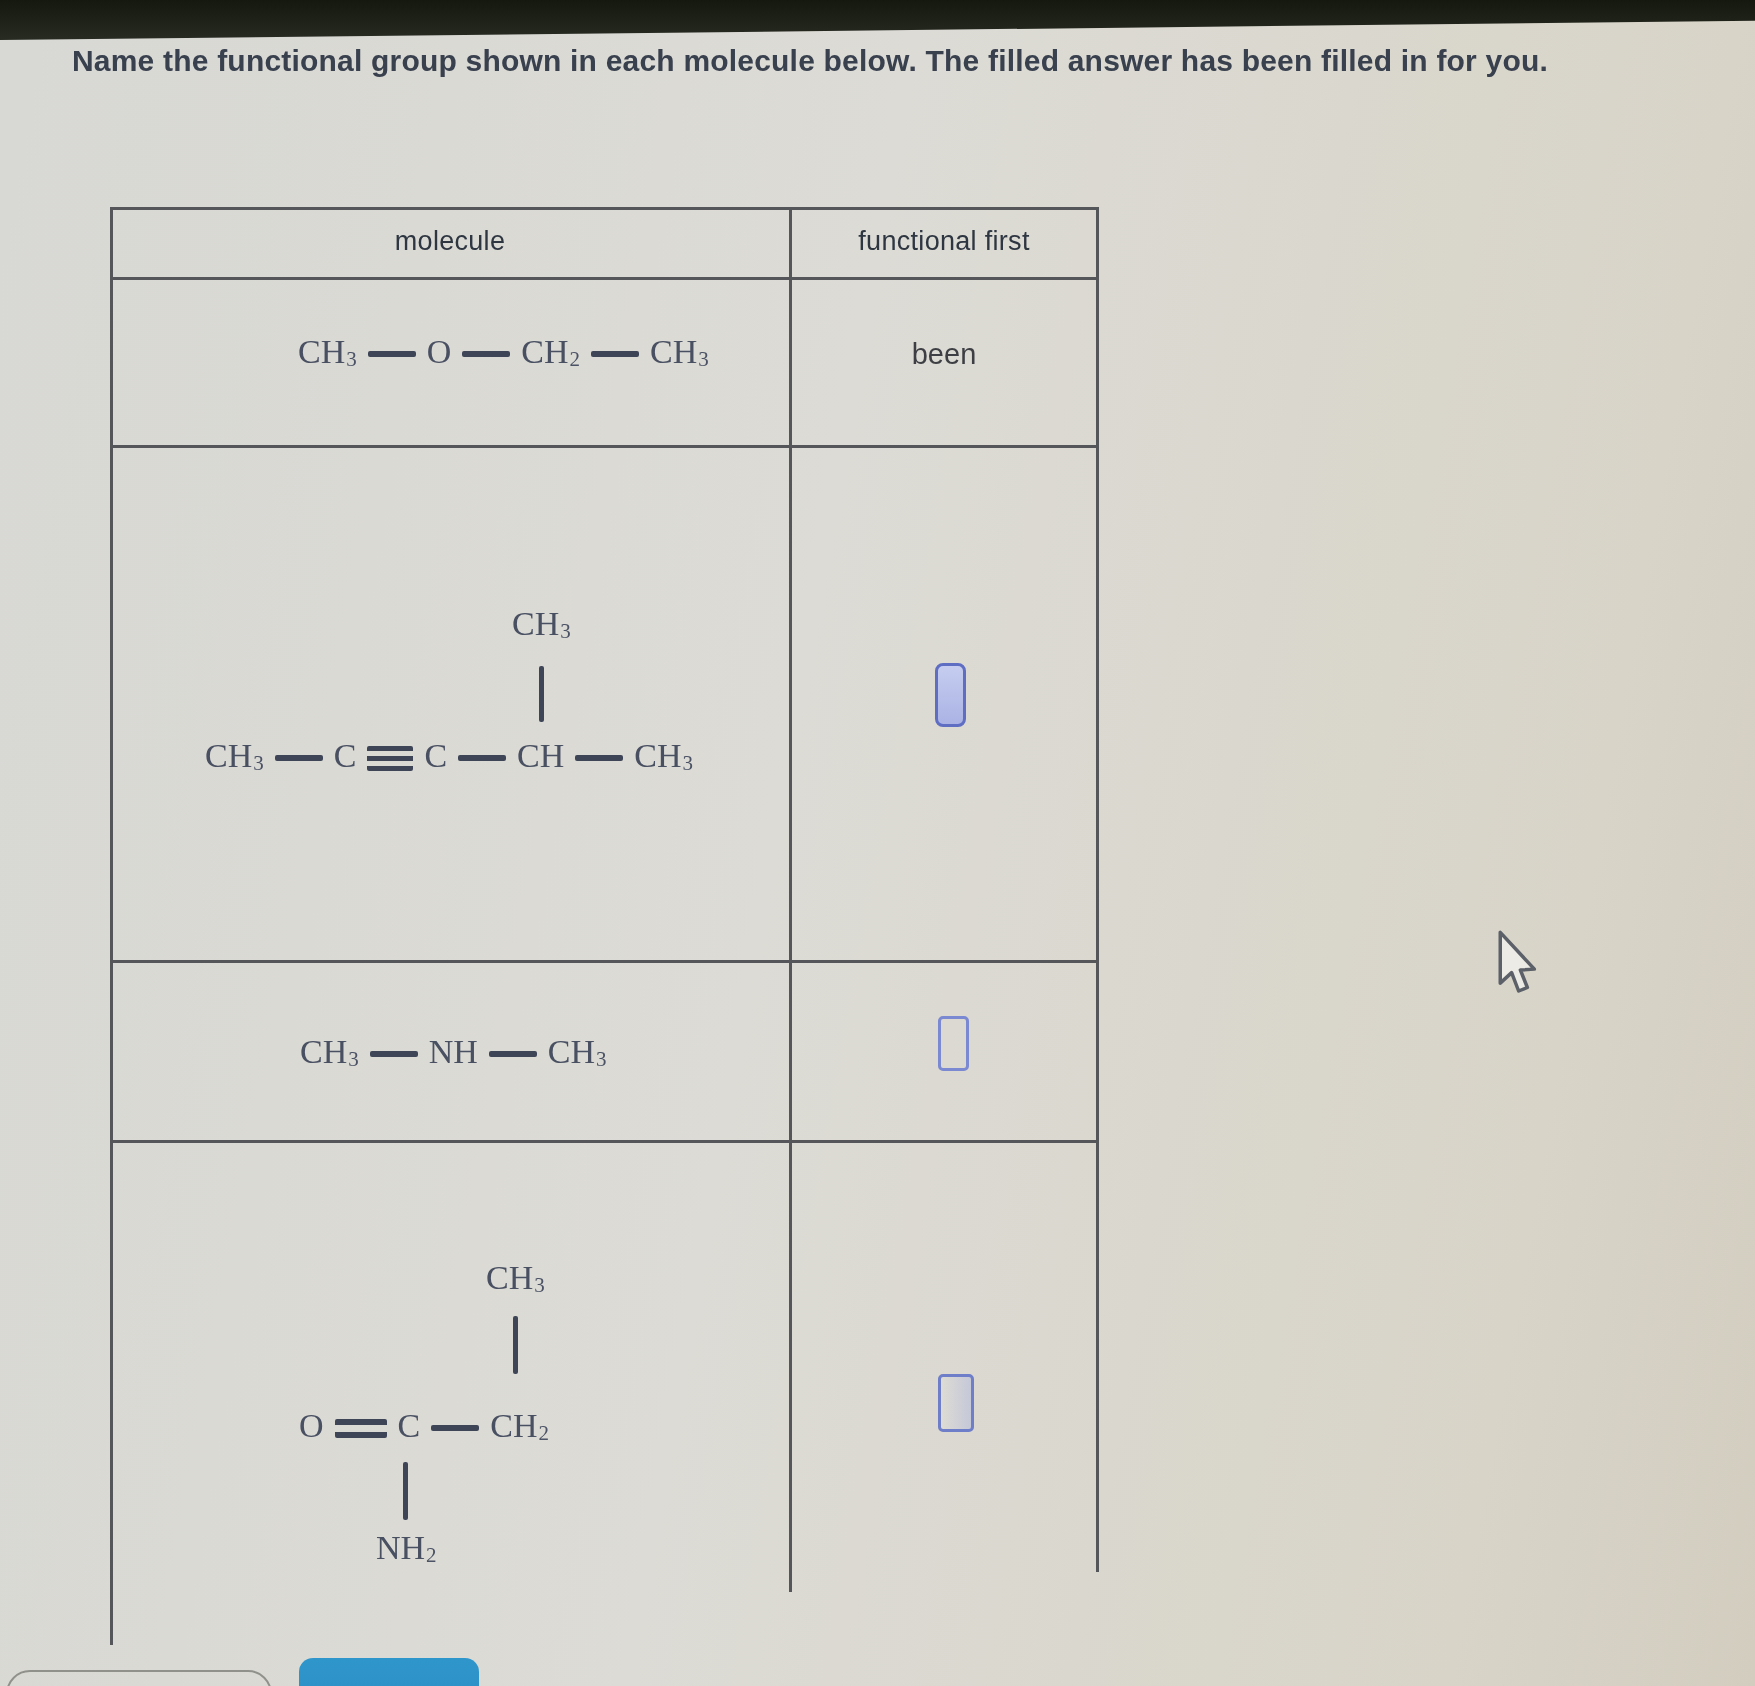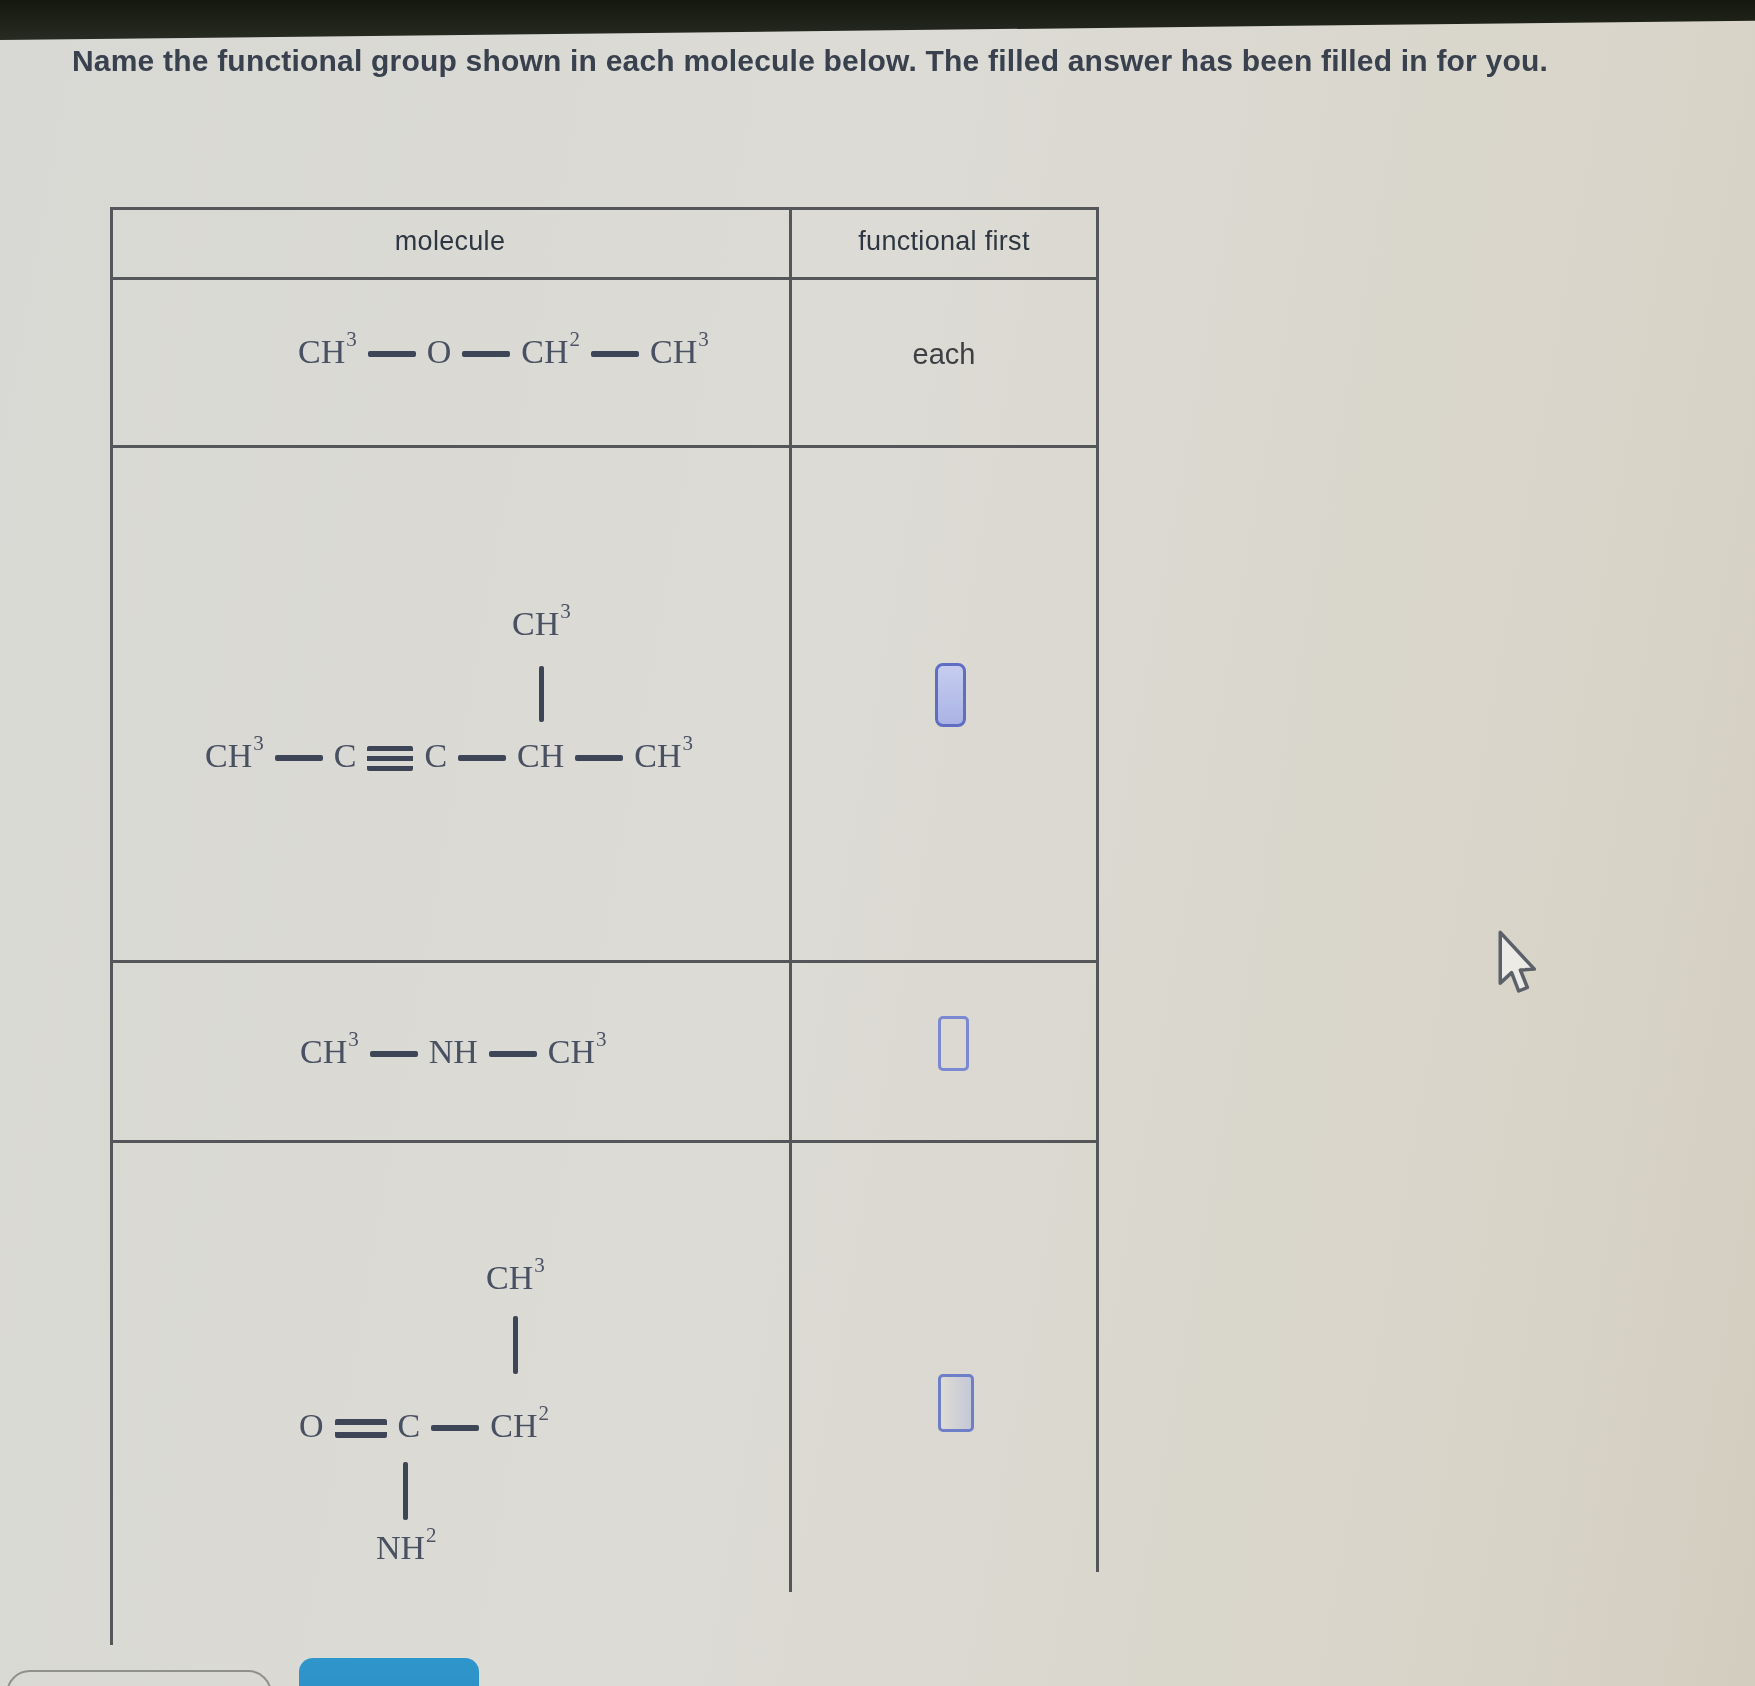--- a/index.html
+++ b/index.html
@@ -26,21 +26,21 @@
   }
   .answer-text{
     position:absolute;transform:translateX(-50%);
     font-size:29px;color:#3d3f44;
   }
   
   .chain,.branch-label{
     position:absolute;display:flex;align-items:center;white-space:nowrap;
     font-family:"Liberation Serif",serif;font-size:34px;color:#495062;
   }
-  .atom{display:inline-flex;align-items:flex-start;line-height:1.2;}
+  .atom{display:inline-flex;align-items:center;line-height:1.2;}
   .atom sub{
     font-size:21px;line-height:0;position:relative;top:7px;margin-left:1px;
     vertical-align:sub;color:#4c5366;
   }
   .bond{flex:none;border-radius:2px;position:relative;top:2px;}
   .bond.single{width:48px;height:6px;background:#3e4556;margin:0 11px;}
   .bond.double{
     width:52px;height:19px;margin:0 11px;background:
     linear-gradient(to bottom,#3e4556 0 6px,transparent 6px 13px,#3e4556 13px 19px);
   }
@@ -106,21 +106,21 @@
   <span class="atom">
       <span>CH</span>
       <sub>2</sub>
     </span>
   <span class="bond single"></span>
   <span class="atom">
       <span>CH</span>
       <sub>3</sub>
     </span>
 </div>
-<div class="answer-text" style="left:944px;top:338px;">each</div>
+<div class="answer-text" style="left:944px;top:338px;">been</div>
 
 <div class="branch-label" style="left:512px;top:604px;">
   <span class="atom">
       <span>CH</span>
       <sub>3</sub>
     </span>
 </div>
 <div class="vbond" style="left:539px;top:666px;height:56px;"></div>
 <div class="chain" style="left:205px;top:736px;">
   <span class="atom">

